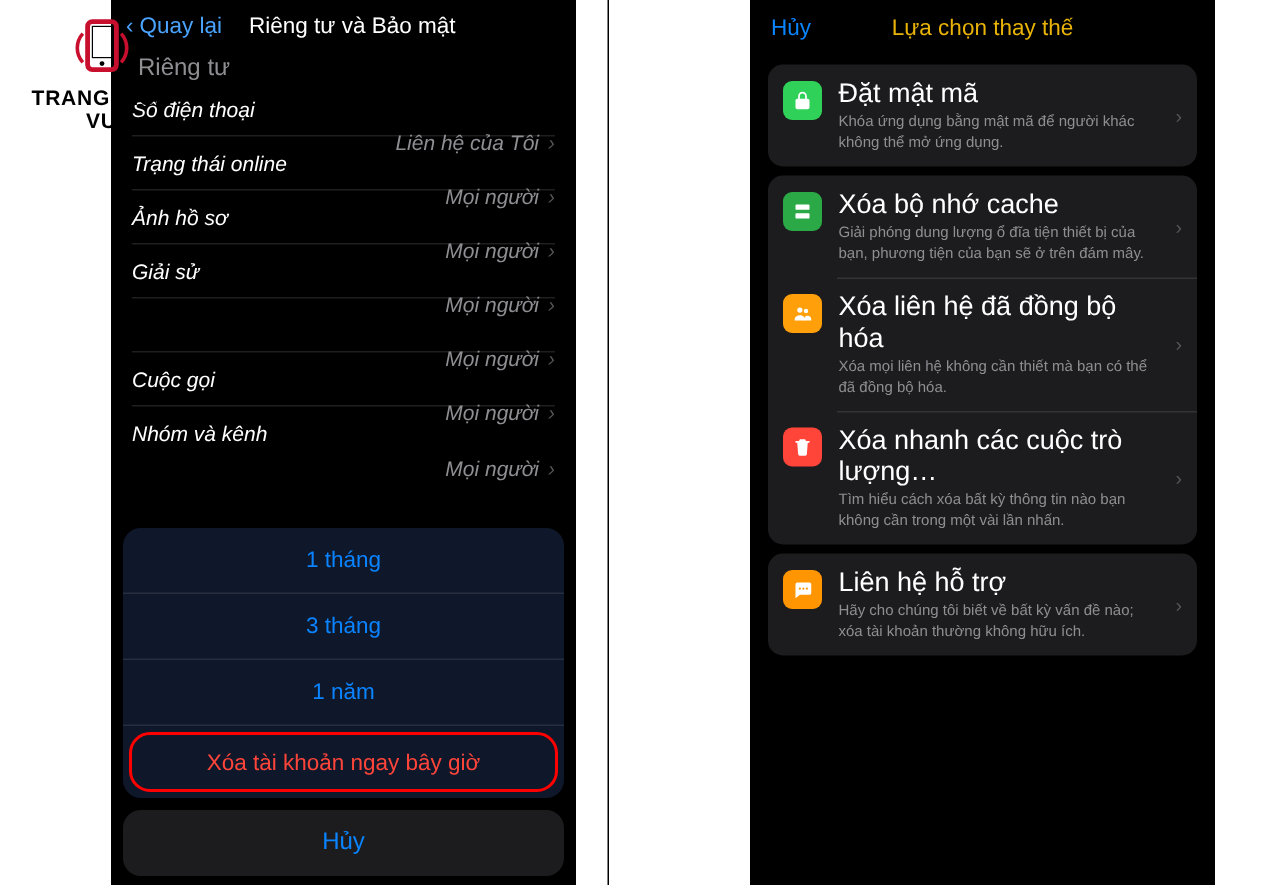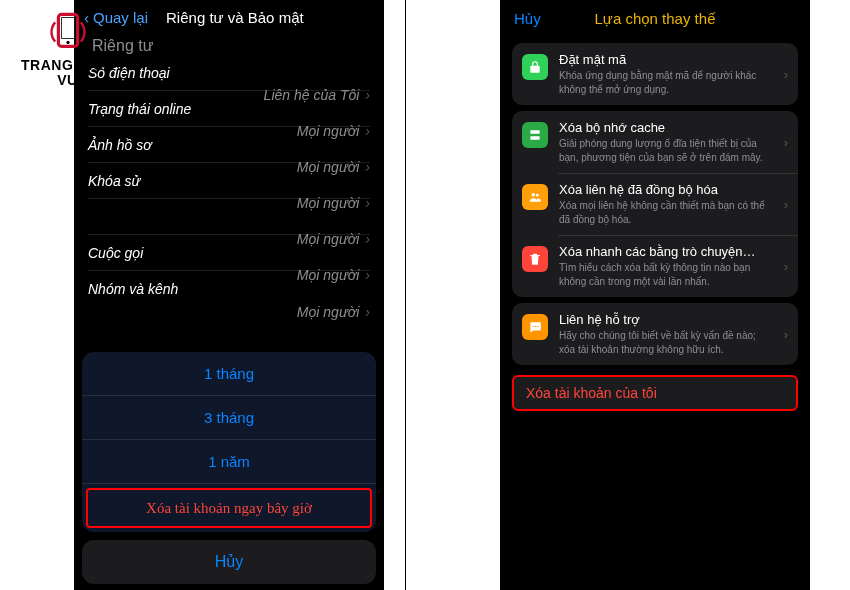--- a/index.html
+++ b/index.html
@@ -123,24 +123,23 @@
     justify-content: center;
     font-size: 15px;
     color: #0a84ff;
     border-bottom: 1px solid rgba(255,255,255,0.1);
     cursor: pointer;
   }
   .sheet-item:last-child { border-bottom: none; }
   .sheet-item.danger {
     color: #ff453a;
     border: 2px solid #ff0000;
-    border-radius: 4px;
+    border-radius: 14px;
     margin: 4px;
     height: 40px;
-    font-family: Liberation Serif, serif;
   }
   .sheet-cancel {
     background: #1c1c1e;
     border-radius: 12px;
     height: 44px;
     display: flex;
     align-items: center;
     justify-content: center;
     font-size: 16px;
     color: #0a84ff;
@@ -201,21 +200,21 @@
     justify-content: center;
     margin-top: 2px;
   }
   .ic-green { background: #30d158; }
   .ic-dkgreen { background: #2aa946; }
   .ic-orange { background: #ff9f0a; }
   .ic-red { background: #ff453a; }
   .ic-yellow { background: #ff9500; }
   .pr-text { flex: 1; }
   .pr-item-title {
-    font-size: 13px;
+    font-size: 18px;
     color: #fff;
     margin-bottom: 2px;
   }
   .pr-item-desc {
     font-size: 10px;
     color: #8e8e93;
     line-height: 1.35;
   }
   .pr-chev {
     color: #555;
@@ -278,21 +277,21 @@
         </span>
     </div>
     <div class="pl-row">
       <span class="pl-label">Ảnh hồ sơ</span>
       <span class="pl-value">
           <span>Mọi người</span>
           <span class="chev">›</span>
         </span>
     </div>
     <div class="pl-row">
-      <span class="pl-label">Khóa sử</span>
+      <span class="pl-label">Giải sử</span>
       <span class="pl-value">
           <span>Mọi người</span>
           <span class="chev">›</span>
         </span>
     </div>
     <div class="pl-row pl-row-empty">
       <span class="pl-label"></span>
       <span class="pl-value">
           <span>Mọi người</span>
           <span class="chev">›</span>
@@ -375,21 +374,21 @@
       </div>
       <div class="pr-chev">›</div>
     </div>
     <div class="pr-item">
       <div class="pr-icon ic-red">
         <svg width="14" height="14" viewBox="0 0 24 24" fill="#fff">
             <path d="M6 7h12l-1 13a2 2 0 0 1-2 2H9a2 2 0 0 1-2-2L6 7zm3-4h6l1 2h4v2H4V5h4l1-2z"></path>
           </svg>
       </div>
       <div class="pr-text">
-        <div class="pr-item-title">Xóa nhanh các bằng trò chuyện…</div>
+        <div class="pr-item-title">Xóa nhanh các cuộc trò lượng…</div>
         <div class="pr-item-desc">Tìm hiểu cách xóa bất kỳ thông tin nào bạn không cần trong một vài lần nhấn.</div>
       </div>
       <div class="pr-chev">›</div>
     </div>
   </div>
 
   <div class="pr-block">
     <div class="pr-item">
       <div class="pr-icon ic-yellow">
         <svg width="14" height="14" viewBox="0 0 24 24" fill="#fff">
@@ -400,14 +399,13 @@
           </svg>
       </div>
       <div class="pr-text">
         <div class="pr-item-title">Liên hệ hỗ trợ</div>
         <div class="pr-item-desc">Hãy cho chúng tôi biết về bất kỳ vấn đề nào; xóa tài khoản thường không hữu ích.</div>
       </div>
       <div class="pr-chev">›</div>
     </div>
   </div>
 
-  <div class="pr-delete">Xóa tài khoản của tôi</div>
 </div>
 
 </body></html>

